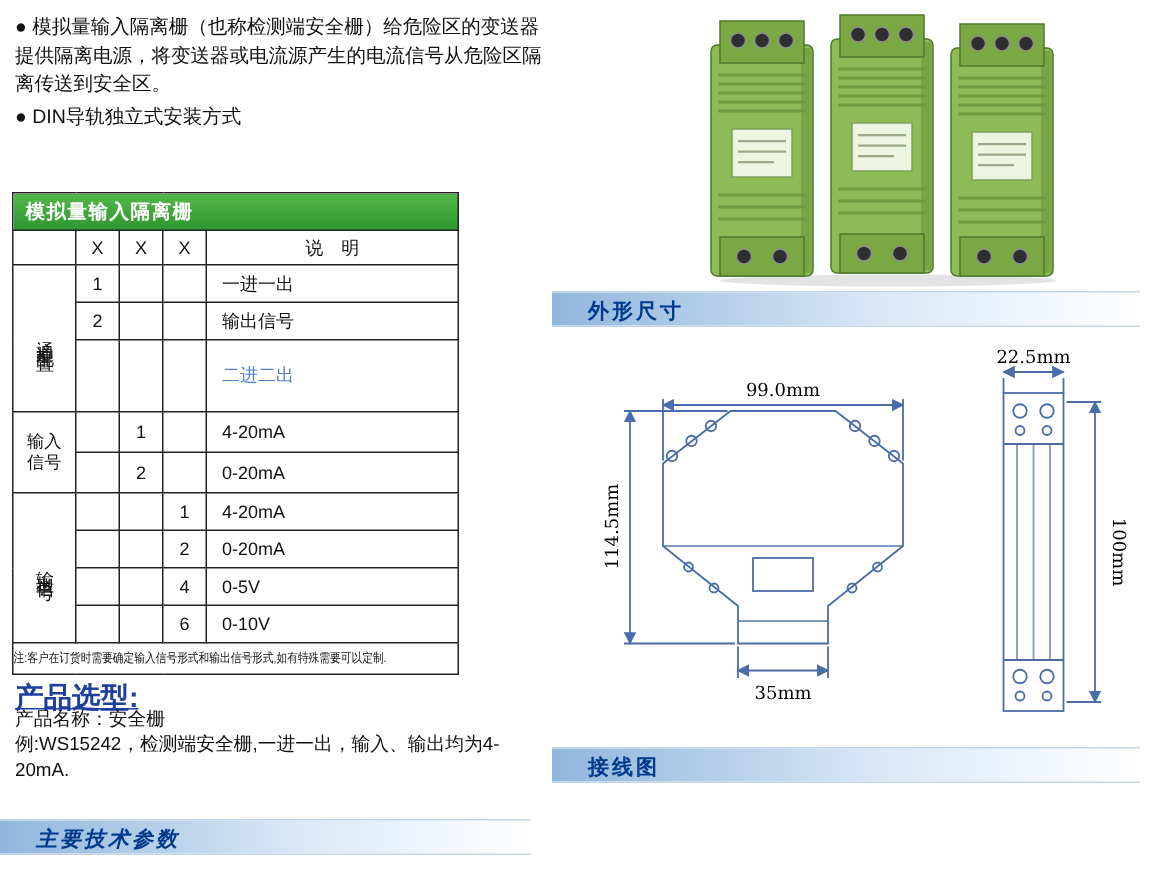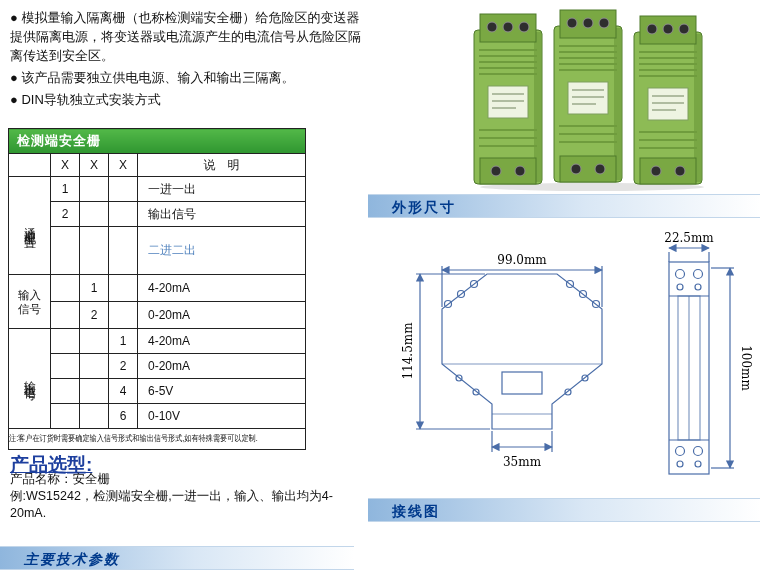--- a/index.html
+++ b/index.html
@@ -39,35 +39,34 @@
   .band-wire{left:368px;top:498px;width:392px;}
 
   .photo{position:absolute;left:472px;top:4px;}
   .drawing{position:absolute;left:382px;top:224px;}
 </style>
 </head>
 <body>
 
 <div class="intro">
   <p>● 模拟量输入隔离栅（也称检测端安全栅）给危险区的变送器提供隔离电源，将变送器或电流源产生的电流信号从危险区隔离传送到安全区。</p>
-  <p>● 该产品需要独立供电电源、输入和输出三隔离。</p>
   <p>● DIN导轨独立式安装方式</p>
 </div>
 
 <table class="model-table">
   <colgroup>
       <col style="width:42px">
       <col style="width:29px">
       <col style="width:29px">
       <col style="width:29px">
       <col style="width:168px">
     </colgroup>
   <tbody>
       <tr>
-        <td colspan="5" class="tbl-title">检测端安全栅</td>
+        <td colspan="5" class="tbl-title">模拟量输入隔离栅</td>
       </tr>
   <tr class="hdr">
     <td></td>
     <td>X</td>
     <td>X</td>
     <td>X</td>
     <td>说　明</td>
   </tr>
 
   <tr class="r">
@@ -114,21 +113,21 @@
   <tr class="r">
     <td></td>
     <td></td>
     <td>2</td>
     <td class="desc">0-20mA</td>
   </tr>
   <tr class="r">
     <td></td>
     <td></td>
     <td>4</td>
-    <td class="desc">6-5V</td>
+    <td class="desc">0-5V</td>
   </tr>
   <tr class="r">
     <td></td>
     <td></td>
     <td>6</td>
     <td class="desc">0-10V</td>
   </tr>
 
   <tr>
     <td colspan="5" class="note-cell"><span class="note-inner">注:客户在订货时需要确定输入信号形式和输出信号形式,如有特殊需要可以定制.</span></td>

